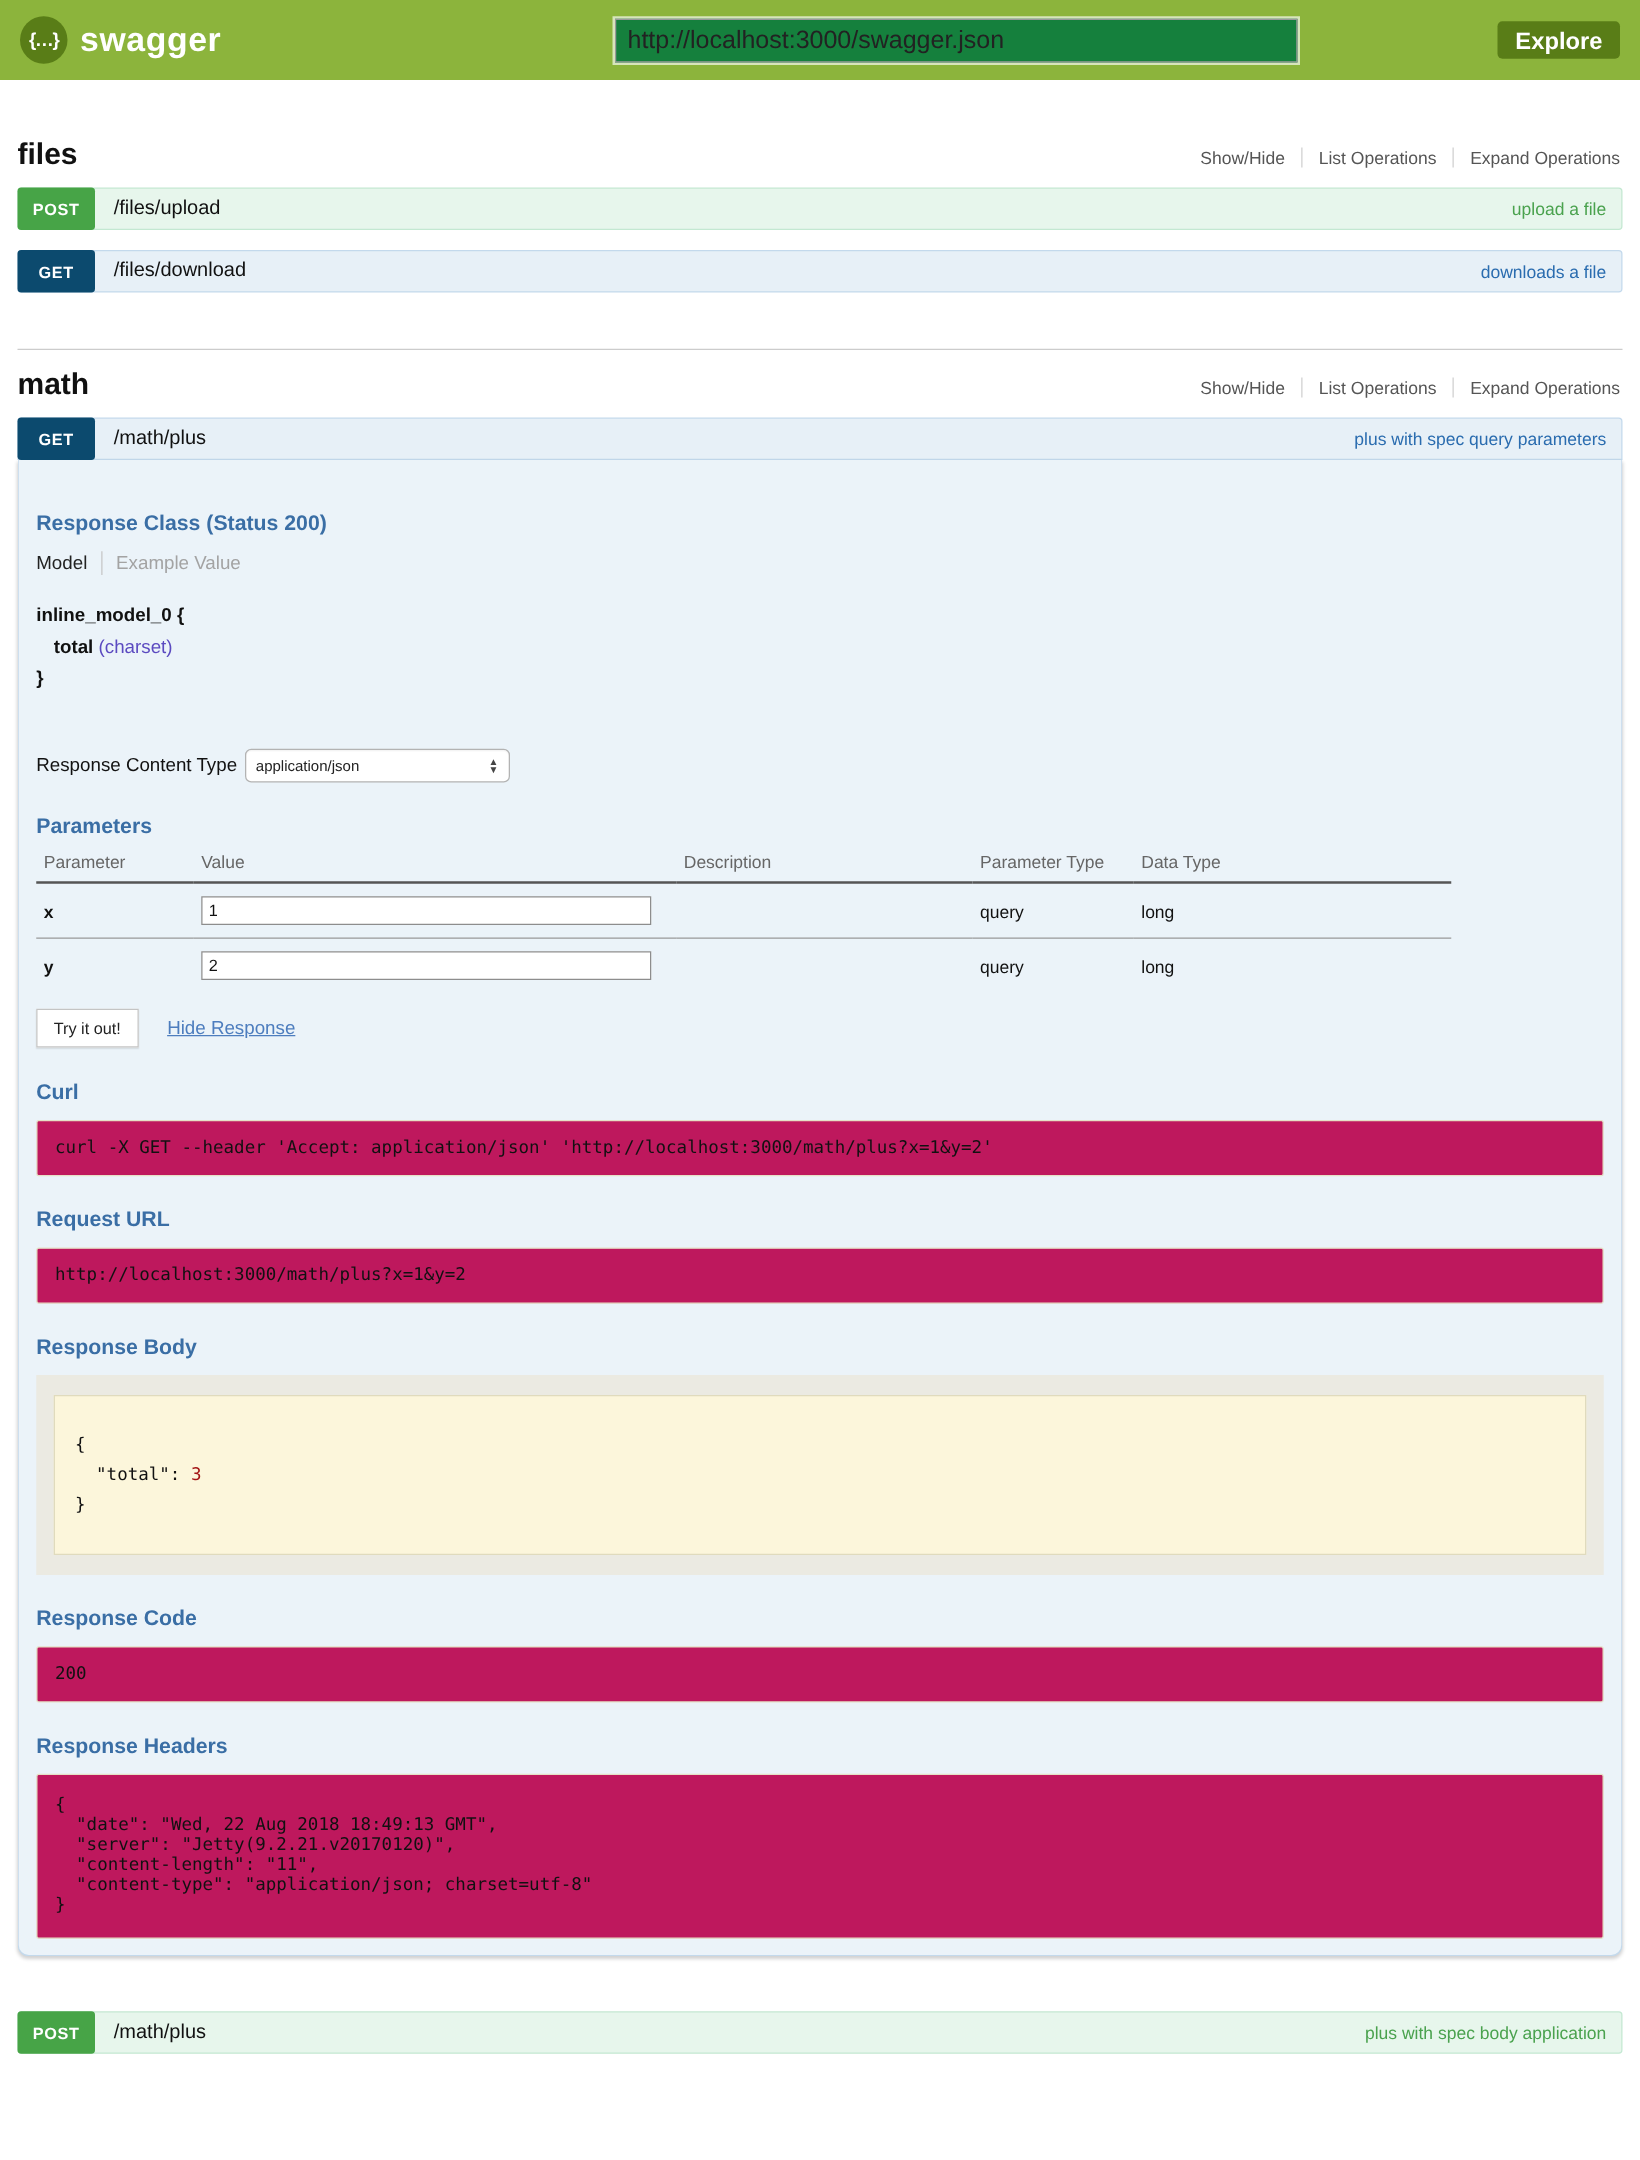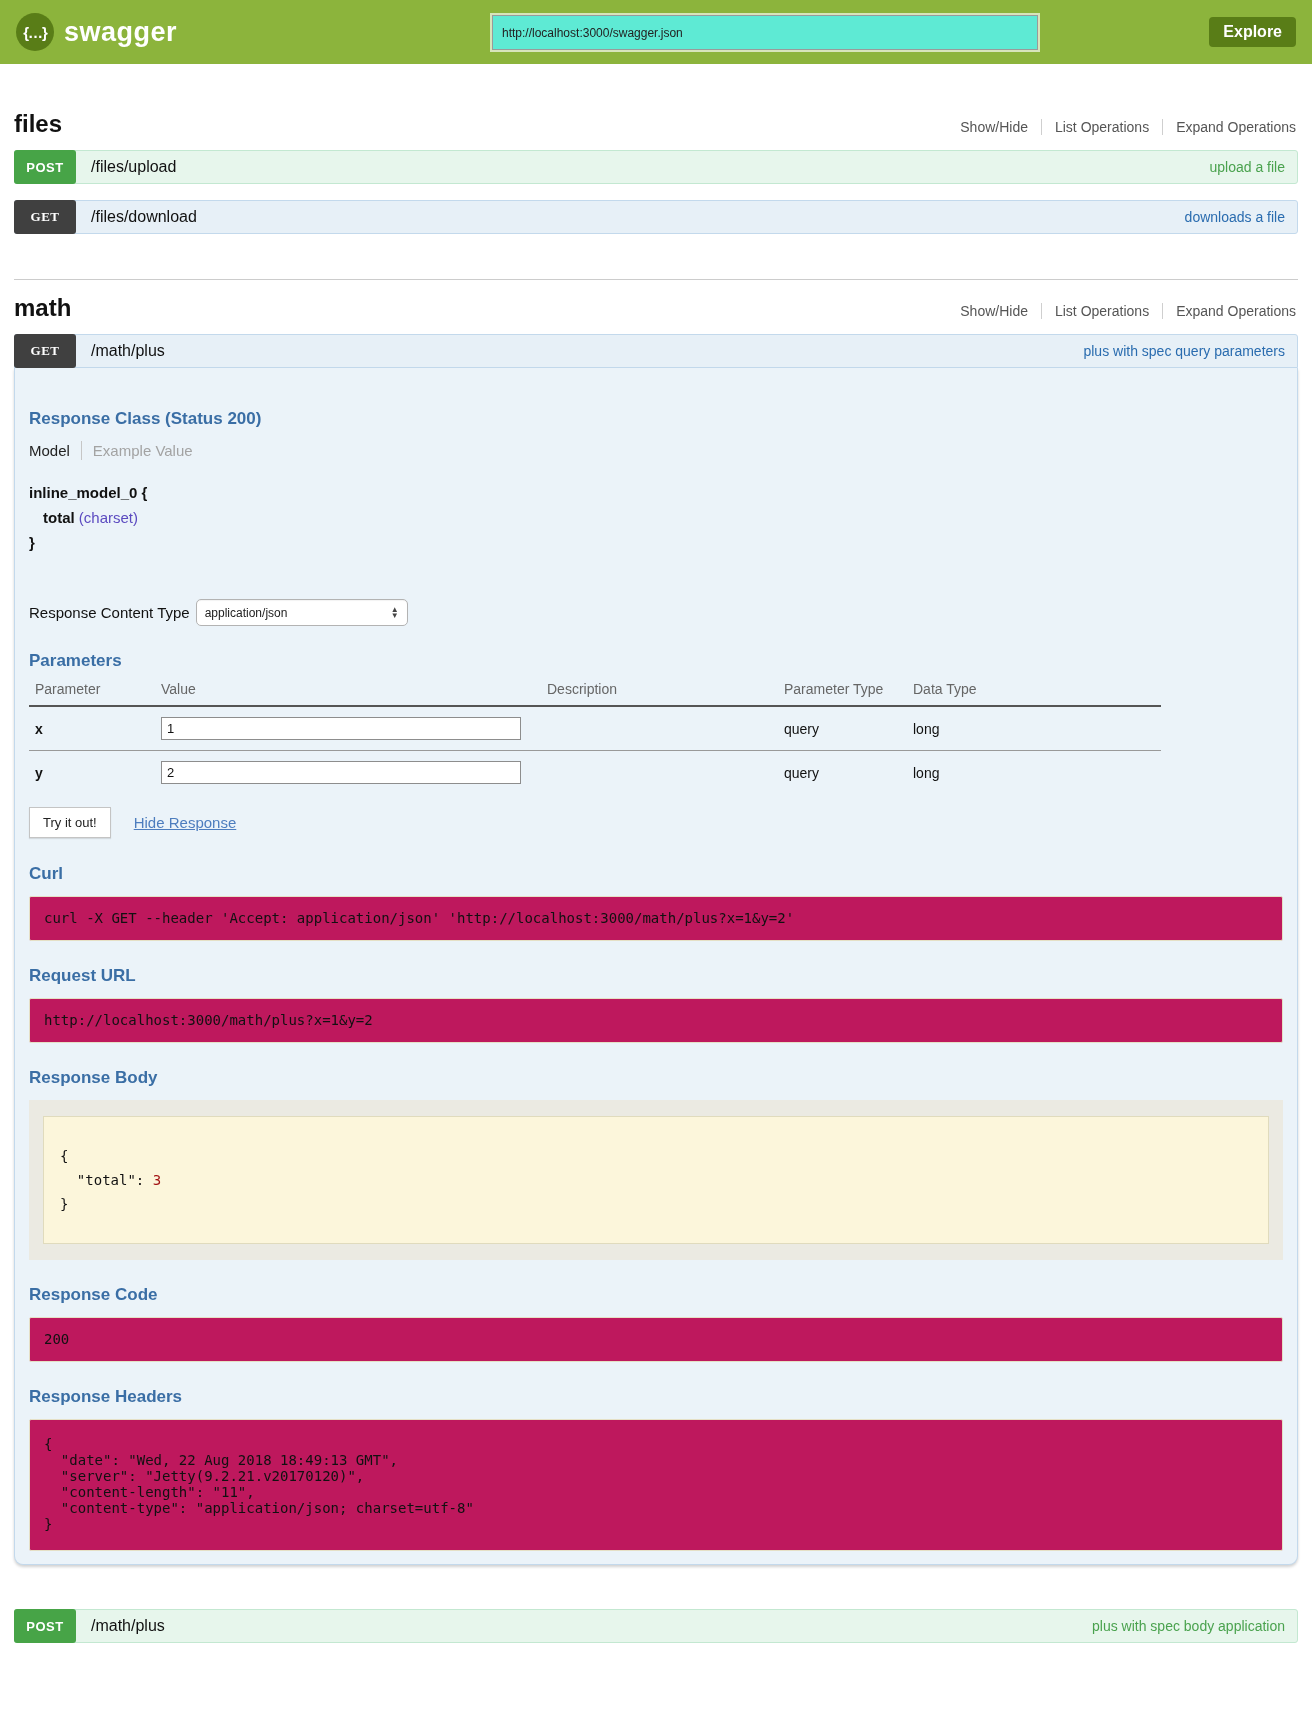--- a/index.html
+++ b/index.html
@@ -29,32 +29,32 @@
     letter-spacing: -1px;
   }
   .brand-name { color: #fff; font-size: 27px; font-weight: bold; letter-spacing: 0.5px; }
   .url-input {
     position: absolute;
     left: 492px; top: 15px;
     width: 546px; height: 35px;
     border: 1px solid #9a9a9a;
     box-shadow: 0 0 0 2px rgba(255,255,255,0.65);
     padding: 4px 9px;
-    font-size: 12px;
+    font-size: 20px;
     font-family: "Liberation Sans", sans-serif;
     color: #222;
-    background: #5eead4;
+    background: #15803d;
   }
   .explore-btn {
     margin-left: auto;
     background: #597d17;
     color: #fff;
     border: none;
     border-radius: 4px;
-    font-size: 16px;
+    font-size: 19px;
     font-weight: bold;
     padding: 6px 14px;
     height: 30px;
     font-family: "Liberation Sans", sans-serif;
     cursor: pointer;
   }
 
   
   .content { padding: 0 14px; }
   .api-title { font-size: 30px; font-weight: bold; margin: 41px 0 0 0; color: #111; }
@@ -88,21 +88,21 @@
   .endpoint-row.get  { background: #e7f0f7; border: 1px solid #c3d9ec; }
   .method-badge {
     align-self: stretch;
     width: 62px;
     margin: -1px 0 -1px -1px;
     display: flex; align-items: center; justify-content: center;
     border-radius: 3px;
     color: #fff; font-weight: bold; font-size: 13px; letter-spacing: 0.5px;
   }
   .method-badge.post { background: #47a447; }
-  .method-badge.get  { background: #404040; font-family: Liberation Serif, serif; }
+  .method-badge.get  { background: #0c4a6e; }
   .endpoint-path { margin-left: 15px; font-size: 16px; color: #111; text-decoration: none; }
   .endpoint-summary { margin-left: auto; margin-right: 12px; font-size: 14px; text-decoration: none; }
   .endpoint-summary.post { color: #4aa24e; }
   .endpoint-summary.get  { color: #2a6caf; }
 
   
   .operation { margin-bottom: 0; }
   .operation .endpoint-row { margin-bottom: 0; border-radius: 3px 3px 0 0; }
   .op-panel {
     background: #ebf3f9;

